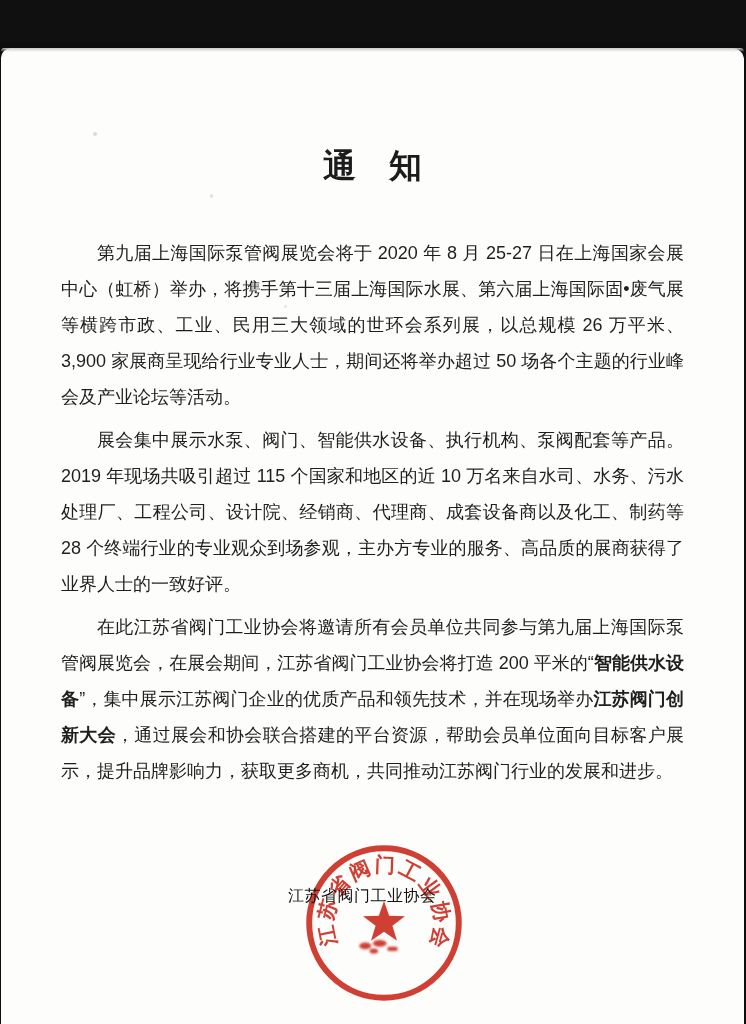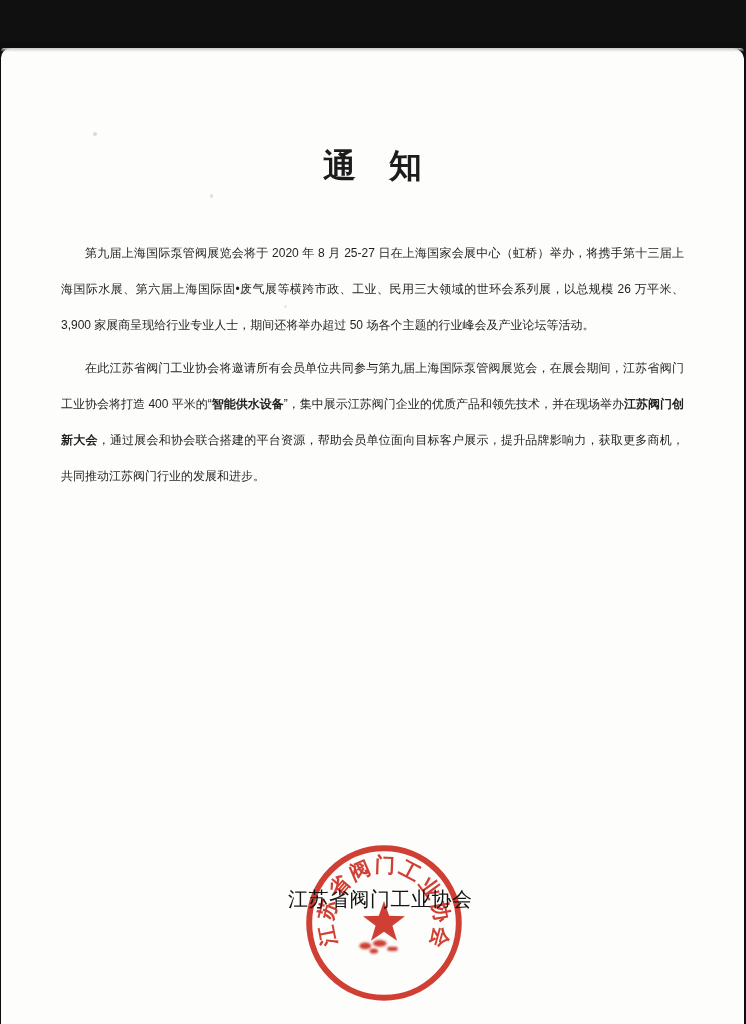--- a/index.html
+++ b/index.html
@@ -24,29 +24,29 @@
     border-radius: 10px 12px 0 0;
   }
   .title {
     margin: 96px 0 0; padding-left: 12px;
     text-align: center;
     font-size: 33px; font-weight: 600; letter-spacing: 12px;
     color: #1c1c1c;
   }
   .body {
     width: 623px; margin: 46px auto 0;
-    font-size: 12px; line-height: 36px;
+    font-size: 18px; line-height: 36px;
     text-align: justify;
     color: #1f1f1f;
     font-weight: 500;
   }
   .body p { margin: 0 0 7px; text-indent: 2em; }
   .signature {
     position: absolute; left: 287px; top: 838px;
-    font-size: 20px; letter-spacing: 0.5px;
+    font-size: 16px; letter-spacing: 0.5px;
     color: #141414; font-weight: 500;
     z-index: 3;
   }
   .stamp {
     position: absolute; left: 298px; top: 790px;
     width: 170px; height: 170px;
     z-index: 2;
     mix-blend-mode: multiply;
     opacity: 0.9;
   }
@@ -62,21 +62,22 @@
 </head>
 <body>
 
 <div class="scan">
   <div class="paper">
 
     <h1 class="title">通 知</h1>
 
     <div class="body">
       <p><span>第九届上海国际泵管阀展览会将于 2020 年 8 月 25-27 日在上海国家会展中心（虹桥）举办，将携手第十三届上海国际水展、第六届上海国际固•废气展等横跨市政、工业、民用三大领域的世环会系列展，以总规模 26 万平米、3,900 家展商呈现给行业专业人士，期间还将举办超过 50 场各个主题的行业峰会及产业论坛等活动。</span></p>
-      <p><span>在此江苏省阀门工业协会将邀请所有会员单位共同参与第九届上海国际泵管阀展览会，在展会期间，江苏省阀门工业协会将打造 400 平米的“</span><span style="font-weight: 700;">智能供水设备</span><span>”，集中展示江苏阀门企业的优质产品和领先技术，并在现场举办</span><span style="font-weight: 700;">江苏阀门创新大会</span><span>，通过展会和协会联合搭建的平台资源，帮助会员单位面向目标客户展示，提升品牌影响力，获取更多商机，共同推动江苏阀门行业的发展和进步。</span></p>
+      <p><span>展会集中展示水泵、阀门、智能供水设备、执行机构、泵阀配套等产品。2019 年现场共吸引超过 115 个国家和地区的近 10 万名来自水司、水务、污水处理厂、工程公司、设计院、经销商、代理商、成套设备商以及化工、制药等 28 个终端行业的专业观众到场参观，主办方专业的服务、高品质的展商获得了业界人士的一致好评。</span></p>
+      <p><span>在此江苏省阀门工业协会将邀请所有会员单位共同参与第九届上海国际泵管阀展览会，在展会期间，江苏省阀门工业协会将打造 200 平米的“</span><span style="font-weight: 700;">智能供水设备</span><span>”，集中展示江苏阀门企业的优质产品和领先技术，并在现场举办</span><span style="font-weight: 700;">江苏阀门创新大会</span><span>，通过展会和协会联合搭建的平台资源，帮助会员单位面向目标客户展示，提升品牌影响力，获取更多商机，共同推动江苏阀门行业的发展和进步。</span></p>
     </div>
 
     <div class="signature">江苏省阀门工业协会</div>
 
     <div class="stamp">
       <svg viewBox="0 0 200 200" width="170" height="170">
         <defs>
           <path id="ringpath" d="M 45.62 125.36 A 60 60 0 1 1 154.38 125.36" fill="none"></path>
           <filter id="inkblur" x="-10%" y="-10%" width="120%" height="120%">
             <feGaussianBlur stdDeviation="0.55"></feGaussianBlur>

